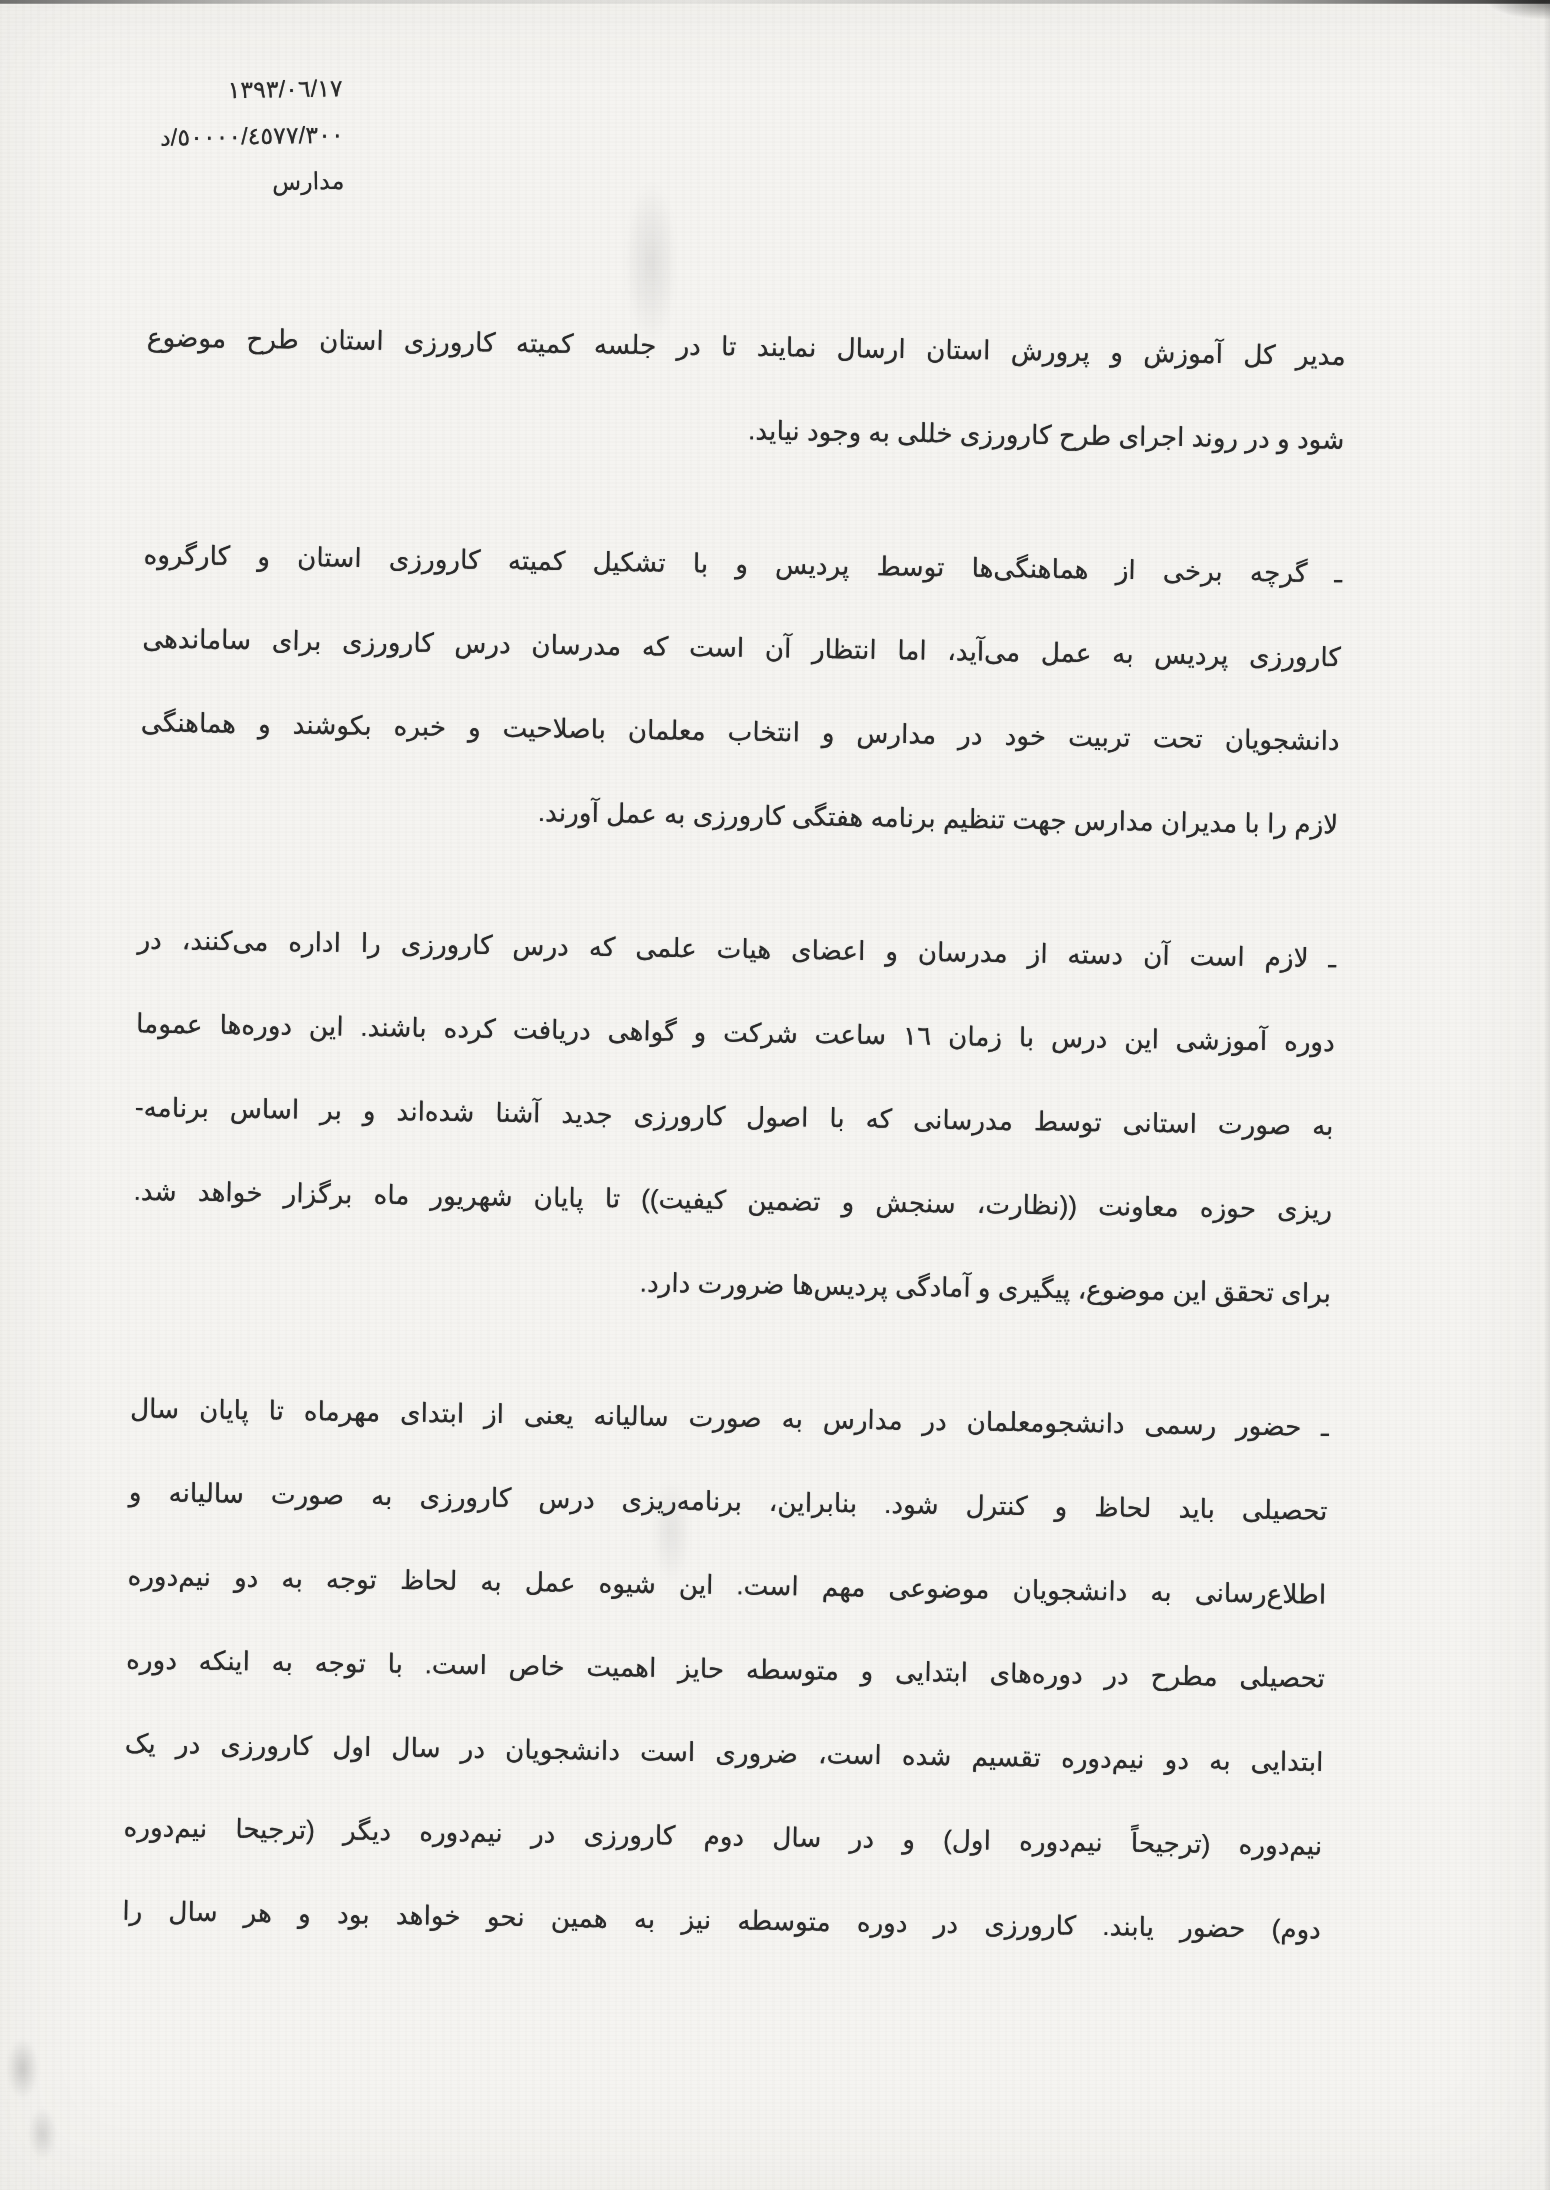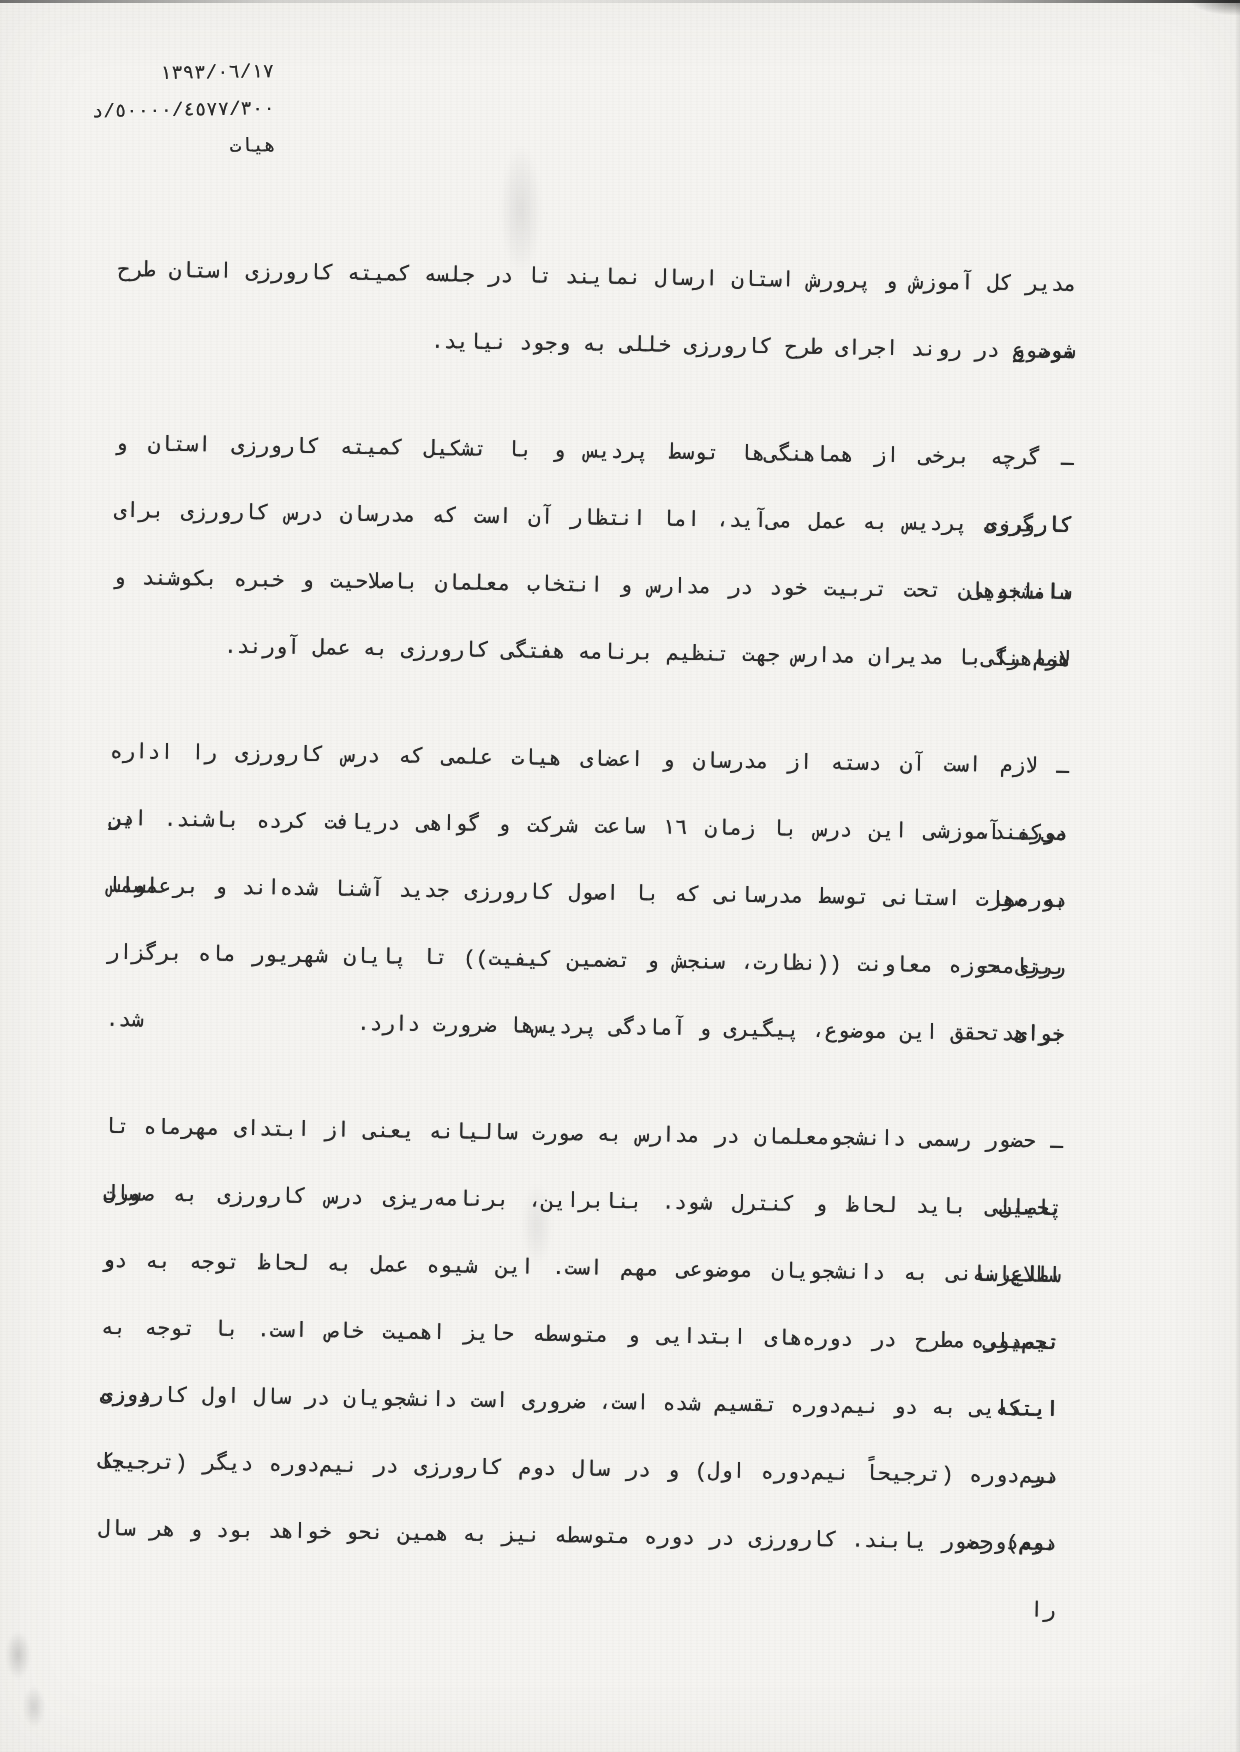--- a/index.html
+++ b/index.html
@@ -11,21 +11,21 @@
     position: relative;
     width: 1240px;
     height: 1752px;
     margin: 0 auto;
     overflow: hidden;
     background-color: #f5f4f1;
     background-image:
       repeating-linear-gradient(0deg, rgba(120,115,105,0.025) 0 1px, rgba(255,255,255,0) 1px 3px),
       repeating-linear-gradient(90deg, rgba(120,115,105,0.018) 0 2px, rgba(255,255,255,0) 2px 6px);
     box-shadow: inset 0 0 90px rgba(90,85,75,0.06);
-    font-family: Liberation Mono, monospace;
+    font-family: Liberation Sans, sans-serif;
     color: #2b2b2b;
   }
   
   .edge-top {
     position: absolute; top: 0; left: 0; right: 0; height: 3px;
     background: linear-gradient(to right,
       rgba(45,45,45,0.65) 0%, rgba(120,120,120,0.25) 22%,
       rgba(160,160,160,0.15) 45%, rgba(80,80,80,0.35) 78%,
       rgba(25,25,25,0.85) 100%);
   }
@@ -95,21 +95,21 @@
   <div class="edge-top"></div>
   <div class="corner-tr"></div>
   <div class="edge-right"></div>
   <div class="streak-1"></div>
   <div class="streak-2"></div>
   <div class="smudge-bl"></div>
 
   <div class="header">
     <div class="hdr-line"><bdo dir="ltr">١٣٩٣/٠٦/١٧</bdo></div>
     <div class="hdr-line"><bdo dir="ltr">د/٥٠٠٠٠/٤٥٧٧/٣٠٠</bdo></div>
-    <div class="hdr-line att"><span>هیات</span></div>
+    <div class="hdr-line att"><span>مدارس</span></div>
   </div>
 
   <div class="doc-body" id="doc-body">
       <div class="para">
         <div class="line fill">مدیر کل آموزش و پرورش استان ارسال نمایند تا در جلسه کمیته کارورزی استان طرح موضوع</div>
         <div class="line end">شود و در روند اجرای طرح کارورزی خللی به وجود نیاید.</div>
       </div>
       <div class="para">
         <div class="line fill">ـ گرچه برخی از هماهنگی‌ها توسط پردیس و با تشکیل کمیته کارورزی استان و کارگروه</div>
         <div class="line fill">کارورزی پردیس به عمل می‌آید، اما انتظار آن است که مدرسان درس کارورزی برای ساماندهی</div>

